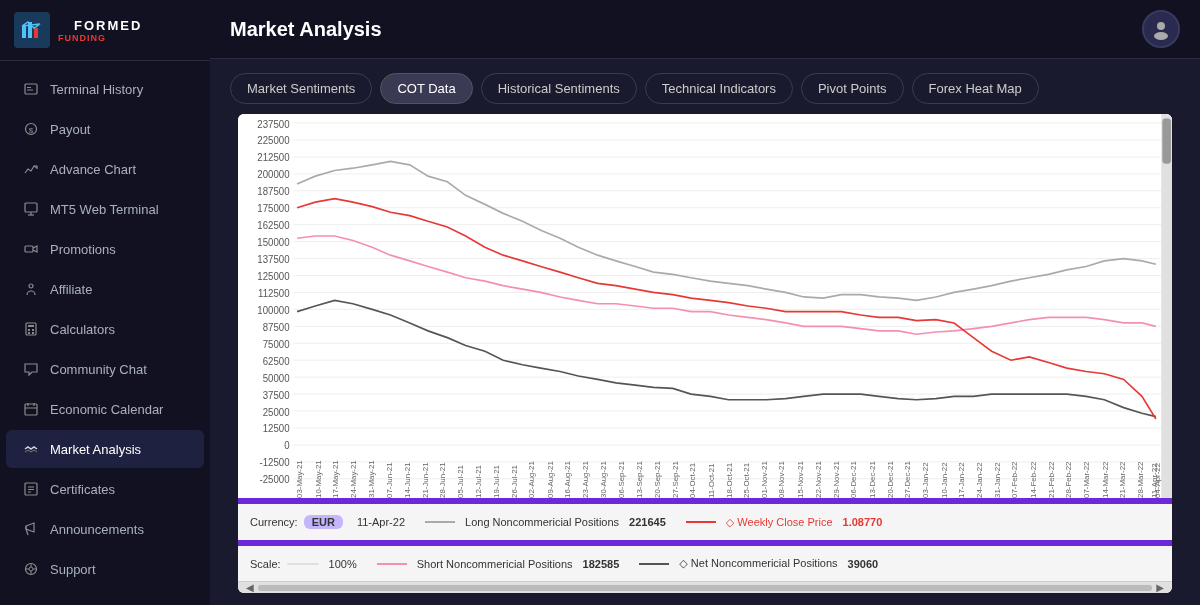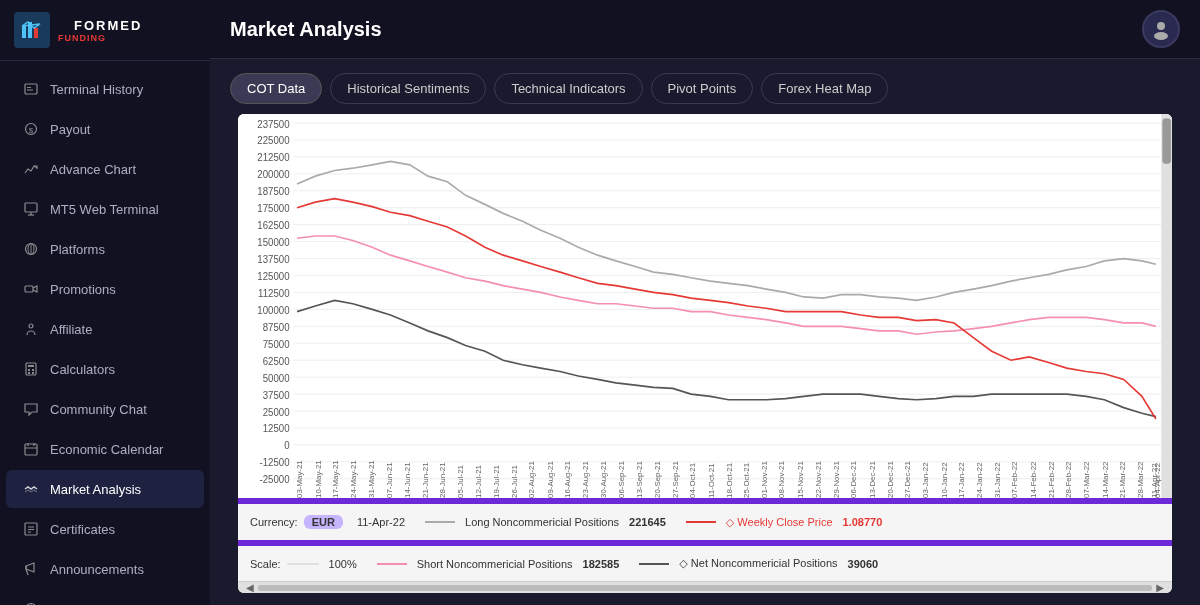--- a/index.html
+++ b/index.html
@@ -249,30 +249,20 @@
             <rect x="1" y="1" width="12" height="9" rx="1" stroke="#aaa" stroke-width="1.2"></rect>
             <line x1="4" y1="13" x2="10" y2="13" stroke="#aaa" stroke-width="1.2"></line>
             <line x1="7" y1="10" x2="7" y2="13" stroke="#aaa" stroke-width="1.2"></line>
           </svg>
         </span>
       <span>MT5 Web Terminal</span>
     </div>
       <div class="nav-item">
       <span class="nav-icon">
           <svg width="14" height="14" viewBox="0 0 14 14" fill="none">
-            <circle cx="7" cy="7" r="5.5" stroke="#aaa" stroke-width="1.2"></circle>
-            <line x1="7" y1="1.5" x2="7" y2="12.5" stroke="#aaa" stroke-width="1"></line>
-            <ellipse cx="7" cy="7" rx="3" ry="5.5" stroke="#aaa" stroke-width="1"></ellipse>
-          </svg>
-        </span>
-      <span>Platforms</span>
-    </div>
-      <div class="nav-item">
-      <span class="nav-icon">
-          <svg width="14" height="14" viewBox="0 0 14 14" fill="none">
             <rect x="1" y="4" width="8" height="6" rx="1" stroke="#aaa" stroke-width="1.2"></rect>
             <polyline points="9,6 13,4 13,10 9,8" stroke="#aaa" stroke-width="1.2" fill="none"></polyline>
           </svg>
         </span>
       <span>Promotions</span>
     </div>
       <div class="nav-item">
       <span class="nav-icon">
           <svg width="14" height="14" viewBox="0 0 14 14" fill="none">
             <circle cx="7" cy="4" r="2" stroke="#aaa" stroke-width="1.2"></circle>
@@ -366,20 +356,21 @@
     <div class="header-avatar">
       <svg width="22" height="22" viewBox="0 0 22 22" fill="none">
         <circle cx="11" cy="8" r="4" fill="#aaa"></circle>
         <ellipse cx="11" cy="18" rx="7" ry="4" fill="#aaa"></ellipse>
       </svg>
     </div>
   </header>
 
   <div class="tab-bar">
 
+  <button class="tab-btn">Market Sentiments</button>
       <button class="tab-btn active">COT Data</button>
       <button class="tab-btn">Historical Sentiments</button>
       <button class="tab-btn">Technical Indicators</button>
       <button class="tab-btn">Pivot Points</button>
       <button class="tab-btn">Forex Heat Map</button>
     </div>
 
   <div class="chart-container">
     <div class="chart-scroll-area">
       <svg id="main-chart" width="100%" height="100%" viewBox="0 0 870 340" preserveAspectRatio="none" style="display:block;">

